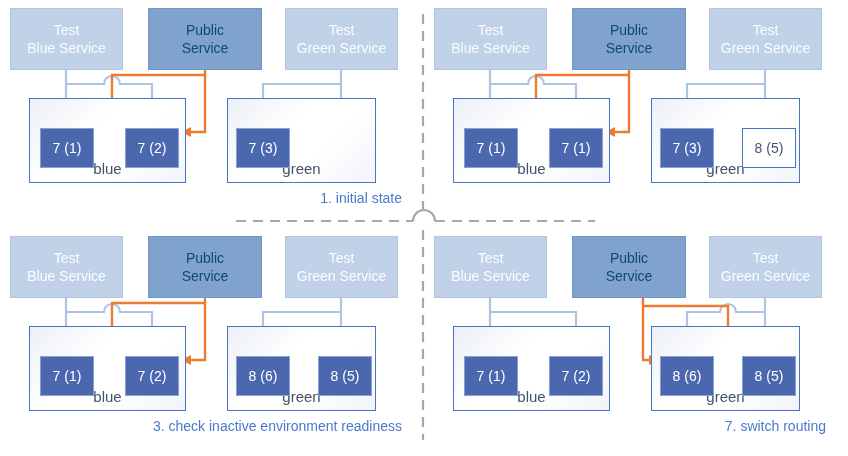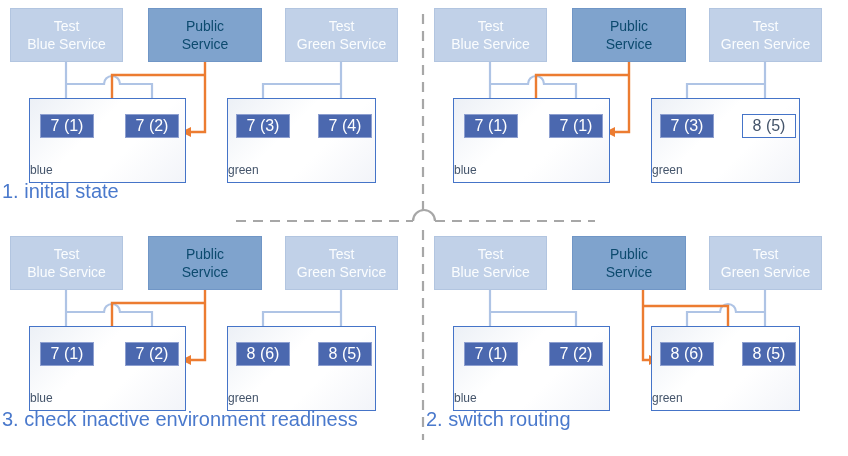--- a/index.html
+++ b/index.html
@@ -9,54 +9,54 @@
   .canvas { position:relative; width:848px; height:456px; overflow:hidden; background:#fff; }
 
   .dividers { position:absolute; left:0; top:0; pointer-events:none; }
   .divider-path { fill:none; stroke:var(--divider,#a7a7a7); stroke-width:2.2; }
   .divider-dashed { stroke-dasharray:10 7; }
 
   .panel { position:absolute; width:424px; height:228px; }
   .wires { position:absolute; left:0; top:0; pointer-events:none; }
 
   .svc {
-    position:absolute; top:8px; height:54px;
+    position:absolute; top:8px; height:62px;
     display:flex; align-items:center; justify-content:center;
     text-align:center; font-size:14px; line-height:1.3; color:#ffffff;
   }
   .svc.light  { background:var(--service-light-fill,#c1d1e8); border:1px solid var(--service-light-border,#b2c5e0); color:#fbfdfe; }
   .svc.public { background:var(--service-public-fill,#7fa3cd); border:1px solid var(--service-public-border,#7096c6); color:#0c4a6e; }
   .ln { display:block; }
 
   .env {
     position:absolute; top:98px; height:85px;
     border:1.6px solid var(--env-border,#4574c8);
     background:linear-gradient(135deg,#ecf0f6 0%,#ffffff 40%,#ffffff 62%,#f2f4f9 100%);
   }
   .env-label {
     position:absolute; bottom:5px; left:0; width:100%;
-    text-align:left; font-size:12px; color:var(--env-label-text,#44546a);
+    text-align:center; font-size:15px; color:var(--env-label-text,#44546a);
   }
 
   .pod {
-    position:absolute; top:114px; width:54px; height:24px;
+    position:absolute; top:128px; width:54px; height:40px;
     display:flex; align-items:center; justify-content:center;
-    font-size:16px; color:#ffffff;
+    font-size:14px; color:#ffffff;
     background:var(--pod-fill,#4b68af);
     border:1px solid var(--pod-border,#8d9fd0);
   }
   .pod.pod-outline {
     background:#ffffff;
     border:1.5px solid var(--env-border,#4574c8);
     color:var(--env-label-text,#44546a);
   }
 
   .caption {
-    position:absolute; top:180px; left:2px; width:400px;
-    text-align:left; font-size:20px; color:var(--caption-text,#4a79cc);
+    position:absolute; top:190px; left:2px; width:400px;
+    text-align:right; font-size:14px; color:var(--caption-text,#4a79cc);
   }
 </style>
 </head>
 <body>
 
 <div class="canvas">
 
   <svg class="dividers" width="848" height="456">
     <defs>
       <marker id="arrBlue" markerUnits="userSpaceOnUse" markerWidth="12" markerHeight="11" refX="8.5" refY="4.5" orient="auto">
@@ -100,21 +100,20 @@
     </div>
     <div class="env" style="left:29px;width:157px">
       <span class="env-label">blue</span>
     </div>
     <div class="env" style="left:227px;width:149px">
       <span class="env-label">green</span>
     </div>
     <div class="pod pod-filled" style="left:40px">7 (1)</div>
     <div class="pod pod-filled" style="left:125px">7 (2)</div>
     <div class="pod pod-filled" style="left:236px">7 (3)</div>
-    <div class="pod pod-filled" style="left:318px">7 (4)</div>
     <div class="caption">1. initial state</div>
   </section>
 
   <section class="panel" style="left:424px;top:0">
     <svg class="wires" width="424" height="228">
         <path d="M66,62 V113" fill="none" stroke="#AFC4E5" stroke-width="2.2" marker-end="url(#arrBlue)"></path>
         <path d="M66,84 H104 A8,8 0 0 1 120,84 H152 V113" fill="none" stroke="#AFC4E5" stroke-width="2.2" marker-end="url(#arrBlue)"></path>
         <path d="M341,62 V113" fill="none" stroke="#AFC4E5" stroke-width="2.2" marker-end="url(#arrBlue)"></path>
         <path d="M341,84 H263 V113" fill="none" stroke="#AFC4E5" stroke-width="2.2" marker-end="url(#arrBlue)"></path>
         <path d="M205,62 V132 H181" fill="none" stroke="#EC7C31" stroke-width="2.4" marker-end="url(#arrOrange)"></path>
@@ -220,16 +219,16 @@
     <div class="env" style="left:29px;width:157px">
       <span class="env-label">blue</span>
     </div>
     <div class="env" style="left:227px;width:149px">
       <span class="env-label">green</span>
     </div>
     <div class="pod pod-filled" style="left:40px">7 (1)</div>
     <div class="pod pod-filled" style="left:125px">7 (2)</div>
     <div class="pod pod-filled" style="left:236px">8 (6)</div>
     <div class="pod pod-filled" style="left:318px">8 (5)</div>
-    <div class="caption">2. switch routing</div>
+    <div class="caption">7. switch routing</div>
   </section>
 
 </div>
 
 </body></html>

